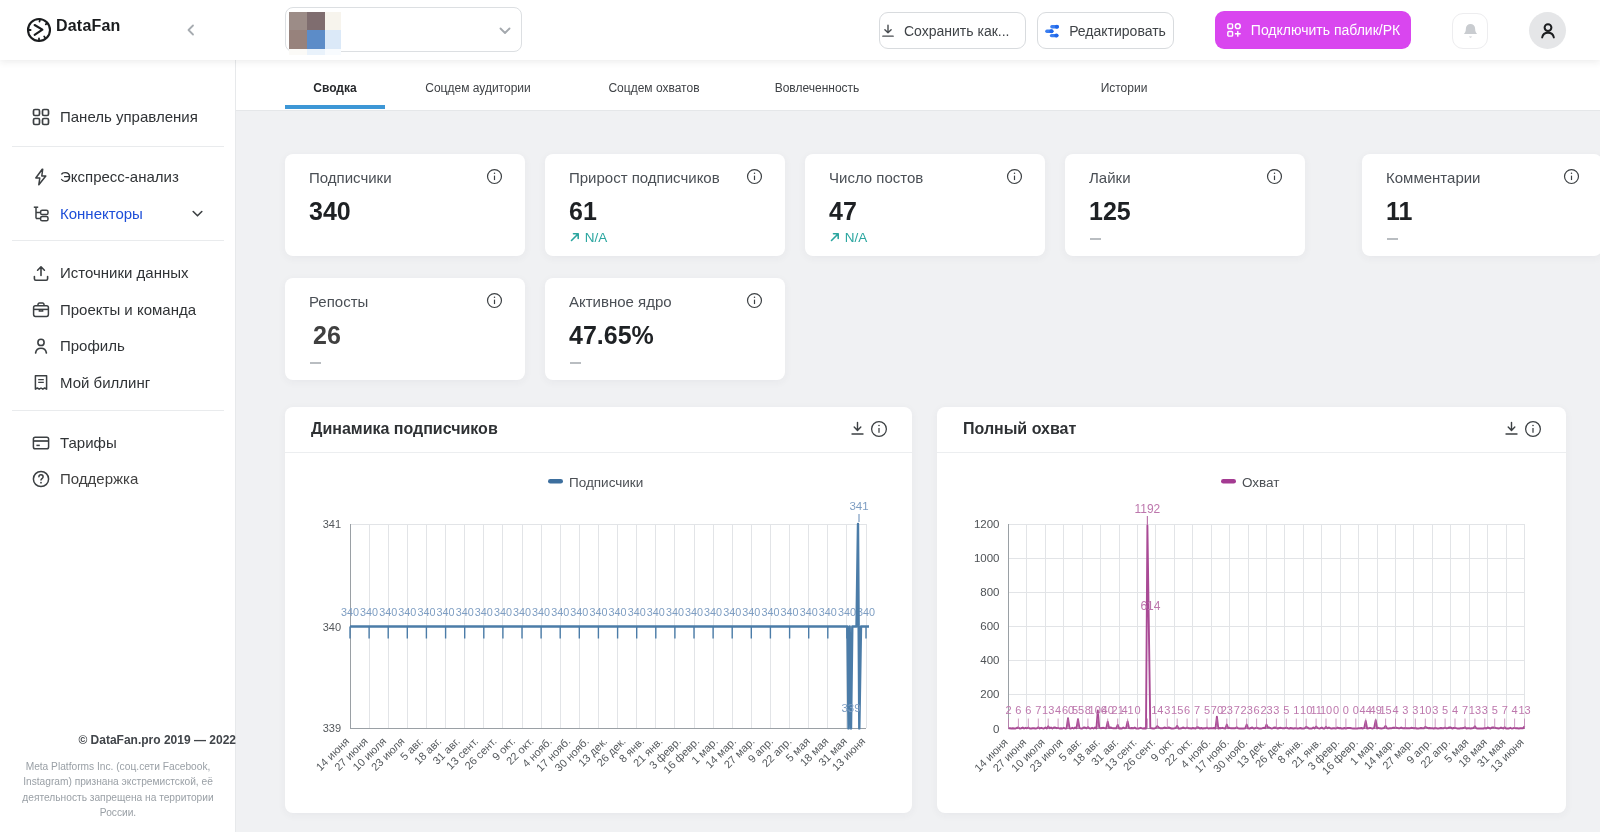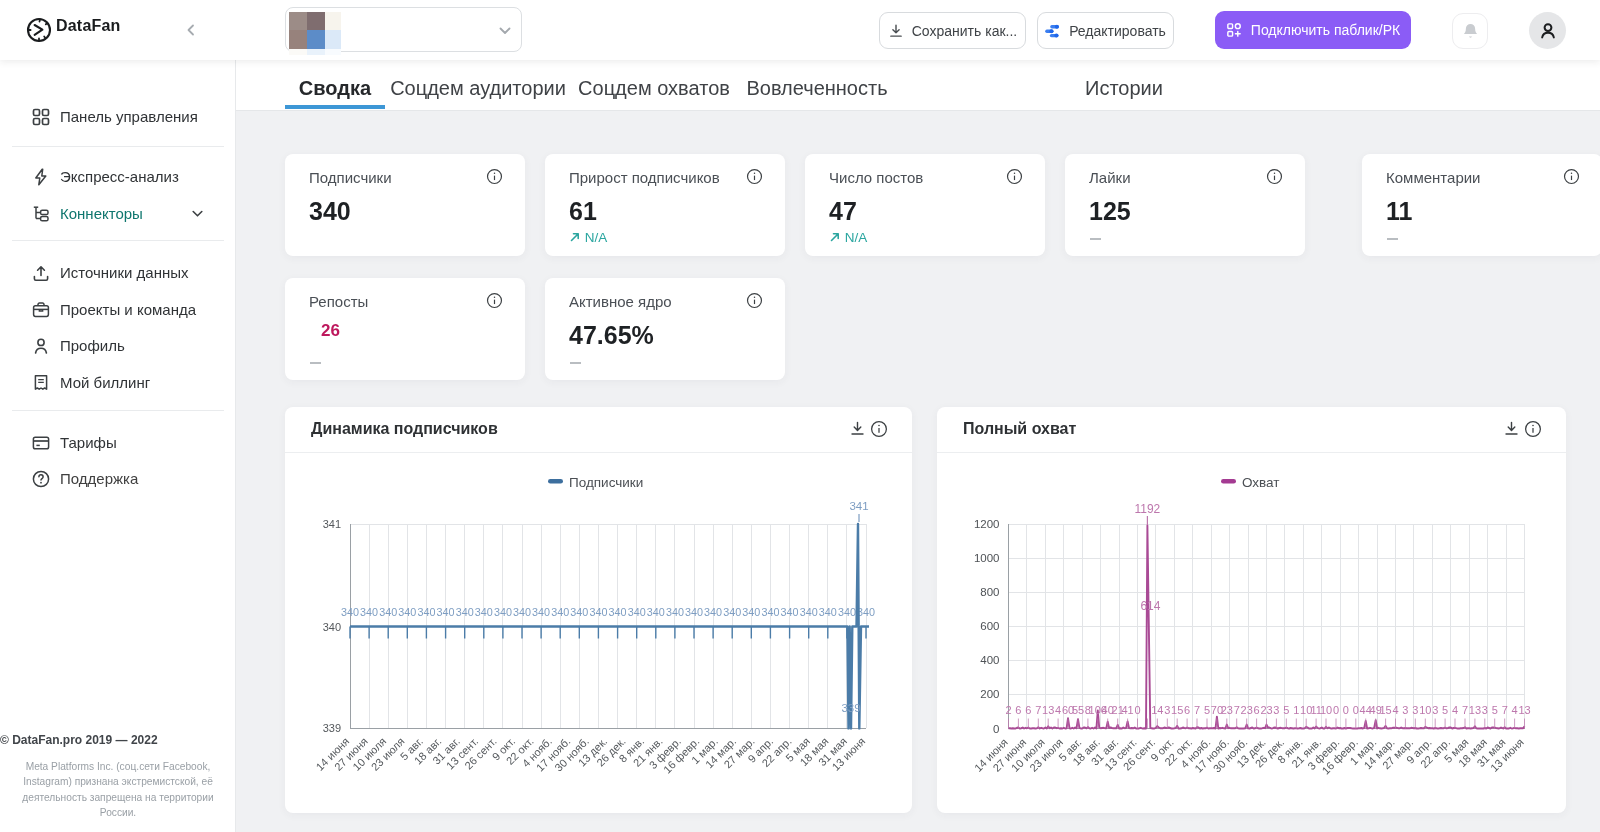--- a/index.html
+++ b/index.html
@@ -1,19 +1,19 @@
 <!DOCTYPE html>
 <html><head><meta charset="utf-8">
 <style>
 *{margin:0;padding:0;box-sizing:border-box}
 html,body{width:1600px;height:832px;font-family:"Liberation Sans",sans-serif;background:#f0f1f3;overflow:hidden}
 .topbar{position:absolute;left:0;top:0;width:1600px;height:60px;background:#fff;box-shadow:0 2px 7px rgba(40,44,48,.09);z-index:5}
 .sidebar{position:absolute;left:0;top:60px;width:236px;height:772px;background:#fff;border-right:1px solid #e7e9eb;z-index:2}
 .tabbar{position:absolute;left:236px;top:60px;width:1364px;height:51px;background:#fff;z-index:1;border-bottom:1px solid #e5e7e9}
-.tab{position:absolute;top:0;height:51px;line-height:56px;font-size:20px;color:#3f4246}
+.tab{position:absolute;top:0;height:51px;line-height:56px;font-size:12px;color:#3f4246}
 .scard{position:absolute;top:154px;width:240px;height:102px;background:#fff;border-radius:8px;box-shadow:0 2px 8px rgba(60,64,70,.05)}
 .scard.r2{top:278px}
 .chartcard{position:absolute;top:407px;height:406px;background:#fff;border-radius:8px;box-shadow:0 2px 8px rgba(60,64,70,.05)}
 .chead{position:absolute;left:0;top:0;right:0;height:46px;border-bottom:1px solid #eceef0}
 .ctitle{position:absolute;left:26px;top:13px;font-size:16px;font-weight:700;color:#2e3134}
 .divline{position:absolute;left:12px;width:212px;height:1px;background:#e9ebed}
 </style></head><body>
 <div class="topbar">
 <span style="position:absolute;left:26px;top:17px"><svg width="26" height="26" viewBox="0 0 26 26" fill="none">
 <circle cx="13" cy="13" r="11" stroke="#1a1c1e" stroke-width="2.1"></circle>
@@ -33,39 +33,39 @@
   <div style="position:absolute;left:18px;top:18px;width:18px;height:19px;background:#5c8cc8"></div>
   <div style="position:absolute;left:36px;top:18px;width:16px;height:19px;background:#dbe9f8"></div>
   <div style="position:absolute;left:0;top:37px;width:18px;height:6px;background:#fbfaf7"></div>
   <div style="position:absolute;left:18px;top:37px;width:18px;height:6px;background:#e9f2fb"></div>
   <div style="position:absolute;left:36px;top:37px;width:16px;height:6px;background:#f8fbfe"></div>
  </div>
  <svg style="position:absolute;right:8px;top:15px" width="16" height="16" viewBox="0 0 16 16" fill="none">
         <path d="M3.5 5.5L8 10l4.5-4.5" stroke="#a3a8ad" stroke-width="1.8" stroke-linecap="round" stroke-linejoin="round"></path>
       </svg>
 </div>
-<div style="position:absolute;left:879px;top:12px;width:147px;height:37px;border:1px solid #d8dbde;border-radius:9px;display:flex;align-items:center;justify-content:center;gap:8px">
+<div style="position:absolute;left:879px;top:12px;width:147px;height:37px;border:1px solid #d8dbde;border-radius:9px;display:flex;align-items:center;gap:8px">
  <svg width="16" height="16" viewBox="0 0 18 18" fill="none">
         <path d="M9 2.5v8.5M5.5 7.5L9 11l3.5-3.5" stroke="#4a4e52" stroke-width="1.6" stroke-linecap="round" stroke-linejoin="round"></path>
         <path d="M3.2 14.8h11.6" stroke="#4a4e52" stroke-width="1.6" stroke-linecap="round"></path>
       </svg>
       <span style="font-size:14px;color:#3f4347">Сохранить как...</span>
 </div>
 <div style="position:absolute;left:1037px;top:12px;width:137px;height:37px;border:1px solid #d8dbde;border-radius:9px;display:flex;align-items:center;justify-content:center;gap:8px">
  <svg width="16" height="16" viewBox="0 0 16 16" fill="none">
 <rect x="5.2" y="2.1" width="8.8" height="3.4" rx="1.7" fill="#3b7ef0"></rect>
         <circle cx="11.9" cy="3.8" r="2" fill="#1e66ea"></circle>
 <rect x="0.2" y="6.5" width="8.4" height="3.4" rx="1.7" fill="#3b7ef0"></rect>
         <circle cx="6.4" cy="8.2" r="2" fill="#1e66ea"></circle>
 <rect x="4.8" y="10.9" width="8.8" height="3.4" rx="1.7" fill="#3b7ef0"></rect>
         <circle cx="11.4" cy="12.6" r="2" fill="#1e66ea"></circle>
 </svg>
       <span style="font-size:14px;color:#3f4347">Редактировать</span>
 </div>
-<div style="position:absolute;left:1215px;top:11px;width:196px;height:38px;background:#8b5cf6;border-radius:9px;display:flex;align-items:center;justify-content:center;gap:9px">
+<div style="position:absolute;left:1215px;top:11px;width:196px;height:38px;background:#d946ef;border-radius:9px;display:flex;align-items:center;justify-content:center;gap:9px">
  <svg width="16" height="16" viewBox="0 0 19 19" fill="none">
 <rect x="2.2" y="2.2" width="5.6" height="5.6" rx="1.2" stroke="#fff" stroke-width="1.7"></rect>
 <circle cx="14" cy="5" r="2.9" stroke="#fff" stroke-width="1.7"></circle>
 <rect x="2.2" y="11.2" width="5.6" height="5.6" rx="1.2" stroke="#fff" stroke-width="1.7"></rect>
 <path d="M14 11.2v5.6M11.2 14h5.6" stroke="#fff" stroke-width="1.7" stroke-linecap="round"></path>
 </svg>
       <span style="font-size:14px;color:#fff">Подключить паблик/РК</span>
 </div>
 <div style="position:absolute;left:1452px;top:13px;width:36px;height:36px;border:1px solid #ededef;border-radius:11px;display:flex;align-items:center;justify-content:center">
       <svg width="17" height="18" viewBox="0 0 17 18" fill="none">
@@ -98,21 +98,21 @@
 <span style="position:absolute;left:60px;top:9px;font-size:15px;color:#303336">Экспресс-анализ</span>
     </div>
     <div style="position:absolute;left:0;top:136px;width:236px;height:36px">
 <span style="position:absolute;left:31px;top:8px"><svg width="20" height="20" viewBox="0 0 20 20" fill="none">
           <path d="M5 3.2v11.2" stroke="#3c4043" stroke-width="1.5"></path>
           <path d="M2.8 3.2h4.4" stroke="#3c4043" stroke-width="1.5"></path>
           <path d="M5 8.6h4.6M5 14.4h4.6" stroke="#3c4043" stroke-width="1.5"></path>
           <rect x="9.6" y="6.2" width="7.4" height="4.4" rx="1.6" stroke="#3c4043" stroke-width="1.5"></rect>
           <rect x="9.6" y="12.4" width="7.4" height="4.4" rx="1.6" stroke="#3c4043" stroke-width="1.5"></rect>
         </svg></span>
-<span style="position:absolute;left:60px;top:9px;font-size:15px;color:#0f766e">Коннекторы</span>
+<span style="position:absolute;left:60px;top:9px;font-size:15px;color:#1d4ed8">Коннекторы</span>
       <svg style="position:absolute;right:31px;top:10px" width="15" height="15" viewBox="0 0 15 15" fill="none">
         <path d="M3.2 5.5l4.3 4.3 4.3-4.3" stroke="#3c4043" stroke-width="1.6" stroke-linecap="round" stroke-linejoin="round"></path>
       </svg>
     </div>
     <div class="divline" style="top:180px"></div>
     <div style="position:absolute;left:0;top:195px;width:236px;height:36px">
 <span style="position:absolute;left:31px;top:8px"><svg width="20" height="20" viewBox="0 0 20 20" fill="none">
           <path d="M10 12.5V4M6.6 7.2L10 3.8l3.4 3.4" stroke="#3c4043" stroke-width="1.6" stroke-linecap="round" stroke-linejoin="round"></path>
           <path d="M3.4 13.6v2.2a1.4 1.4 0 0 0 1.4 1.4h10.4a1.4 1.4 0 0 0 1.4-1.4v-2.2" stroke="#3c4043" stroke-width="1.6" stroke-linecap="round"></path>
         </svg></span>
@@ -151,21 +151,21 @@
 <span style="position:absolute;left:60px;top:9px;font-size:15px;color:#303336">Тарифы</span>
     </div>
     <div style="position:absolute;left:0;top:401px;width:236px;height:36px">
 <span style="position:absolute;left:31px;top:8px"><svg width="20" height="20" viewBox="0 0 20 20" fill="none">
           <circle cx="10" cy="10" r="7.6" stroke="#3c4043" stroke-width="1.5"></circle>
           <path d="M7.9 7.8A2.1 2.1 0 0 1 12.1 8c0 1.4-2.1 1.7-2.1 3" stroke="#3c4043" stroke-width="1.5" stroke-linecap="round"></path>
           <circle cx="10" cy="13.7" r="0.9" fill="#3c4043"></circle>
         </svg></span>
 <span style="position:absolute;left:60px;top:9px;font-size:15px;color:#404040">Поддержка</span>
     </div>
-    <div style="position:absolute;left:0;top:673px;width:236px;text-align:left;font-size:12px;font-weight:700;color:#41454a">© DataFan.pro 2019 — 2022</div>
+    <div style="position:absolute;left:0;top:673px;width:236px;text-align:right;font-size:12px;font-weight:700;color:#41454a">© DataFan.pro 2019 — 2022</div>
 <div style="position:absolute;left:14px;top:699px;width:208px;text-align:center;font-size:10.2px;line-height:15.4px;color:#9aa0a6">Meta Platforms Inc. (соц.сети Facebook, Instagram) признана экстремистской, её деятельность запрещена на территории России.</div>
   </div>
 <div class="tabbar">
     <div class="tab" style="left:49px;width:100px;text-align:center;font-weight:700;color:#26282b;">Сводка<div style="position:absolute;left:0;top:45px;width:100px;height:4px;background:#3d97d6"></div></div>
     <div class="tab" style="left:149px;width:186px;text-align:center;">Соцдем аудитории</div>
     <div class="tab" style="left:501px;width:160px;text-align:center;">Вовлеченность</div>
     <div class="tab" style="left:335px;width:166px;text-align:center;">Соцдем охватов</div>
     <div class="tab" style="left:833px;width:110px;text-align:center;">Истории</div>
   </div>
 <div class="scard" style="left:285px">
@@ -223,21 +223,21 @@
 <div style="position:absolute;left:24px;top:43px;font-size:25px;font-weight:700;color:#1e2124">11</div>
 <div style="position:absolute;left:25px;top:84px;width:11px;height:2px;background:#b9bdc1"></div>
   </div>
 <div class="scard r2" style="left:285px">
 <div style="position:absolute;left:24px;top:15px;font-size:15px;color:#4a4f55">Репосты</div>
 <span style="position:absolute;right:22px;top:14px"><svg width="17" height="17" viewBox="0 0 20 20" fill="none">
         <circle cx="10" cy="10" r="8.2" stroke="#3c4043" stroke-width="1.4"></circle>
         <line x1="10" y1="9" x2="10" y2="14.2" stroke="#3c4043" stroke-width="1.4"></line>
         <circle cx="10" cy="6.1" r="0.9" fill="#3c4043"></circle>
       </svg></span>
-<div style="position:absolute;left:36px;top:43px;font-size:17px;font-weight:700;color:#be185d">26</div>
+<div style="position:absolute;left:28px;top:43px;font-size:25px;font-weight:700;color:#404040">26</div>
 <div style="position:absolute;left:25px;top:84px;width:11px;height:2px;background:#b9bdc1"></div>
   </div>
 <div class="scard r2" style="left:545px">
 <div style="position:absolute;left:24px;top:15px;font-size:15px;color:#4a4f55">Активное ядро</div>
 <span style="position:absolute;right:22px;top:14px"><svg width="17" height="17" viewBox="0 0 20 20" fill="none">
         <circle cx="10" cy="10" r="8.2" stroke="#3c4043" stroke-width="1.4"></circle>
         <line x1="10" y1="9" x2="10" y2="14.2" stroke="#3c4043" stroke-width="1.4"></line>
         <circle cx="10" cy="6.1" r="0.9" fill="#3c4043"></circle>
       </svg></span>
 <div style="position:absolute;left:24px;top:43px;font-size:25px;font-weight:700;color:#1e2124">47.65%</div>

